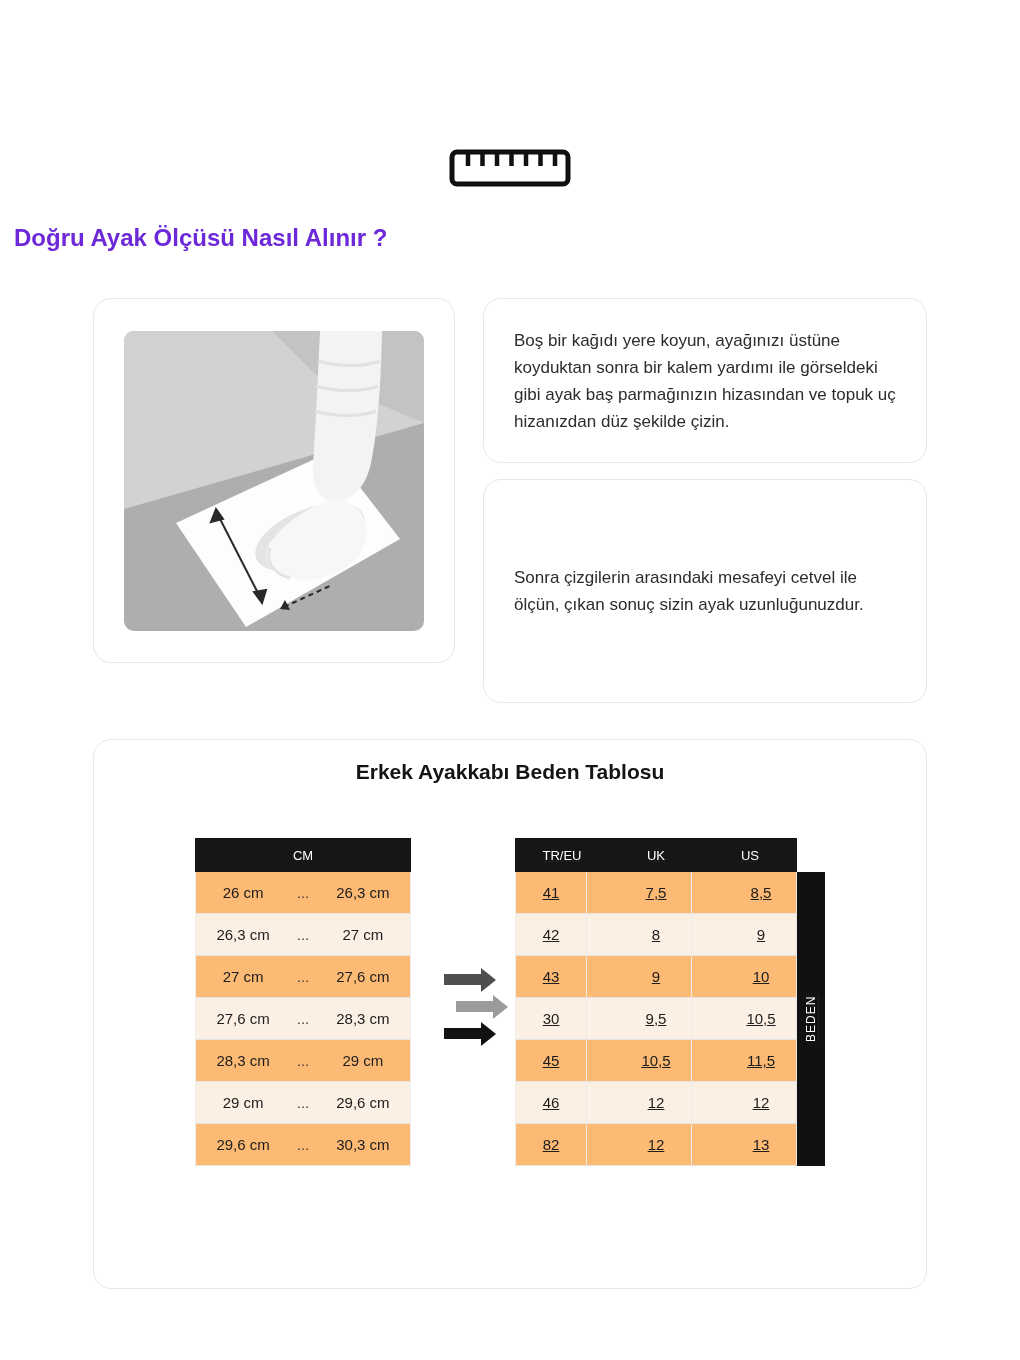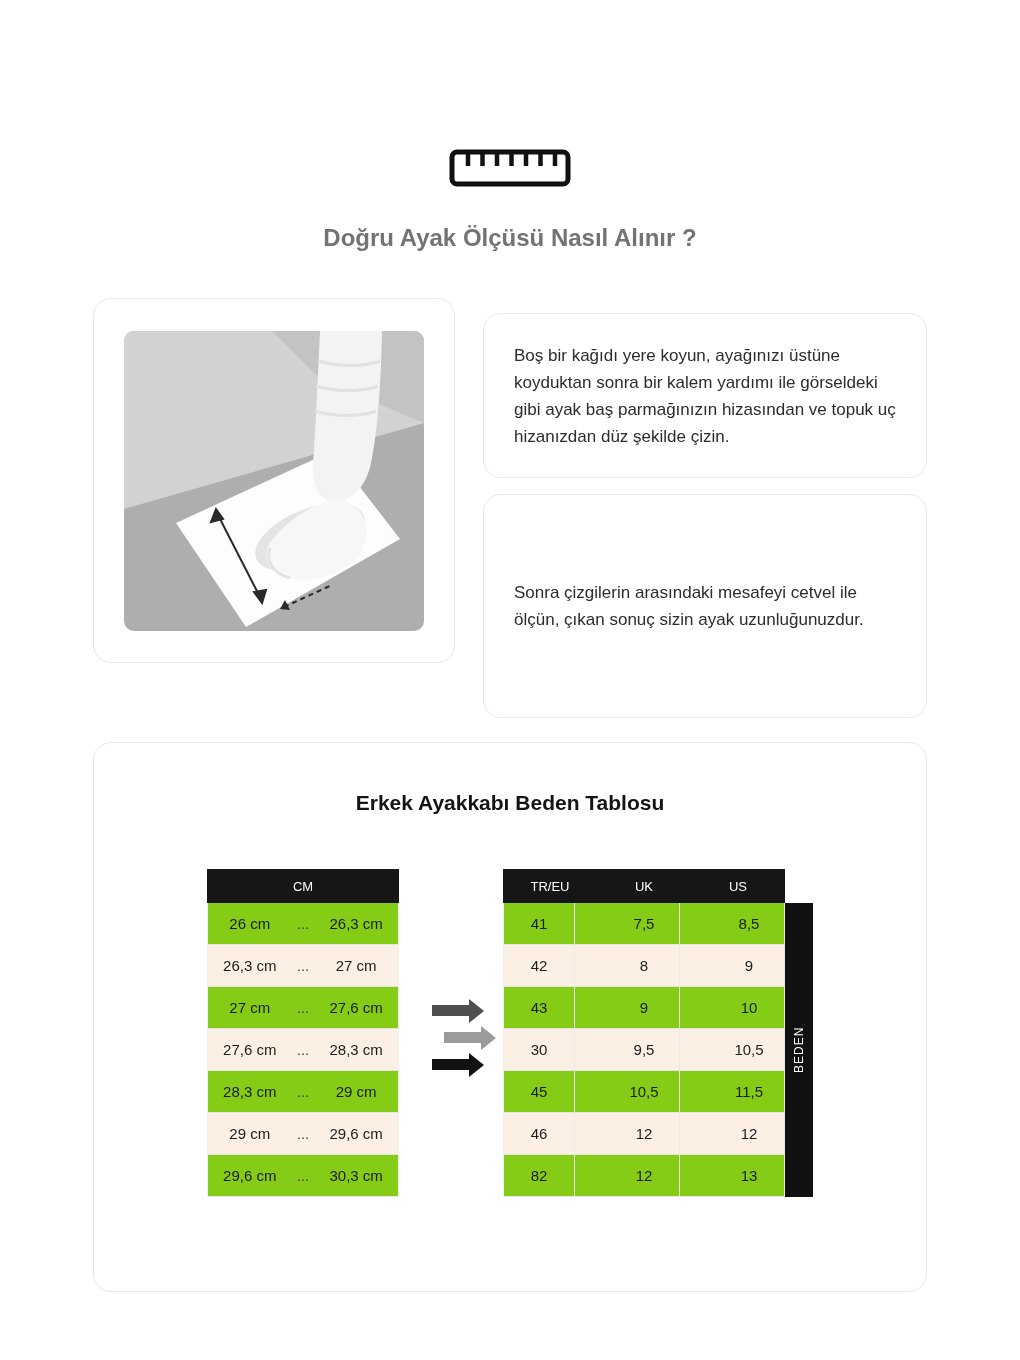--- a/index.html
+++ b/index.html
@@ -12,25 +12,25 @@
     color: #1f1f1f;
     overflow: hidden;
   }
   .page { width: 1020px; height: 1360px; padding-top: 148px; box-sizing: border-box; }
 
   
   .ruler-wrap { display: flex; justify-content: center; }
 
   
   .page-title {
-    margin: 36px 8px 0;
-    text-align: center;
+    margin: 36px 14px 0;
+    text-align: left;
     font-size: 24px;
     font-weight: 700;
-    color: #737373;
+    color: #6d28d9;
   }
 
   
   .top-row {
     display: flex;
     gap: 28px;
     padding: 0 93px;
     margin-top: 46px;
   }
   .photo-card {
@@ -42,45 +42,44 @@
     align-items: center;
     justify-content: center;
     box-sizing: border-box;
     flex: 0 0 auto;
   }
   .right-col {
     flex: 1;
     display: flex;
     flex-direction: column;
     gap: 16px;
-    margin-top: 15px;
   }
   .info-box {
     border: 1px solid #e7e7e7;
     border-radius: 18px;
     padding: 0 30px;
     box-sizing: border-box;
     display: flex;
     align-items: center;
     font-size: 17px;
     line-height: 27px;
     color: #2c2c2c;
   }
   .info-box p { margin: 0; max-width: 395px; }
   .box1 { height: 165px; }
   .box2 { height: 224px; }
 
   
   .size-card {
-    margin: 24px 93px 0;
+    margin: 36px 93px 0;
     height: 550px;
     border: 1px solid #e7e7e7;
     border-radius: 18px;
     box-sizing: border-box;
-    padding-top: 48px;
+    padding-top: 20px;
   }
   .size-title {
     margin: 0;
     text-align: center;
     font-size: 21px;
     font-weight: 700;
     color: #141414;
   }
   .tables {
     display: flex;
@@ -96,37 +95,37 @@
     font-size: 13px;
     display: flex;
     align-items: center;
     justify-content: center;
   }
   .trow {
     height: 42px;
     display: grid;
     align-items: center;
     border-bottom: 1px solid #e4e4e4;
-    background: #84cc16;
+    background: #fdba74;
     font-size: 15px;
     color: #1c1c1c;
     box-sizing: border-box;
   }
   .trow.alt { background: #fcf0e4; }
   .cell { text-align: center; }
 
-  .cm-table { width: 192px; border-radius: 25px; }
+  .cm-table { width: 216px; border-radius: 25px; }
   .cm-table .trow {
     grid-template-columns: 44% 12% 44%;
     border-left: 1px solid #efefef;
     border-right: 1px solid #efefef;
   }
   .sep { color: #3a3a3a; }
 
-  .right-wrap { display: flex; align-items: flex-start; }
+  .right-wrap { display: flex; align-items: flex-start; text-decoration: underline; }
   .size-table { width: 282px; }
   .size-table .thead { display: grid; grid-template-columns: 1fr 1fr 1fr; }
   .size-table .trow { grid-template-columns: 1fr 1fr 1fr; border-left: 1px solid #efefef; gap: 34px; }
   .size-table .trow .cell {
     height: 100%;
     display: flex;
     align-items: center;
     justify-content: center;
     border-right: 1px solid #eaeaea;
   }

